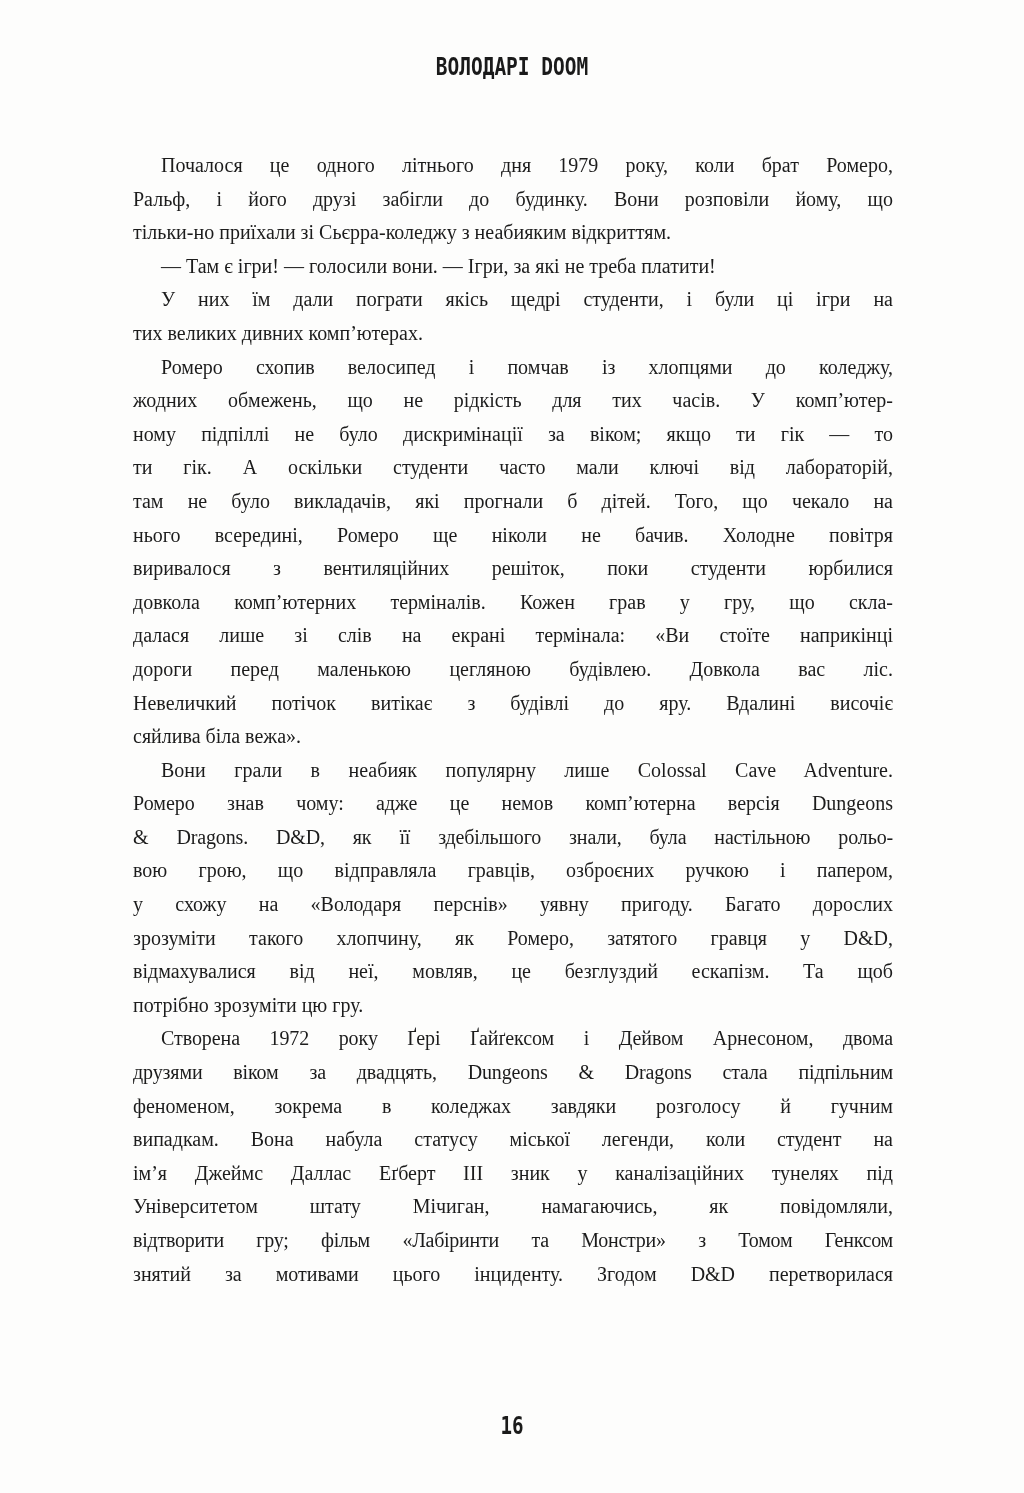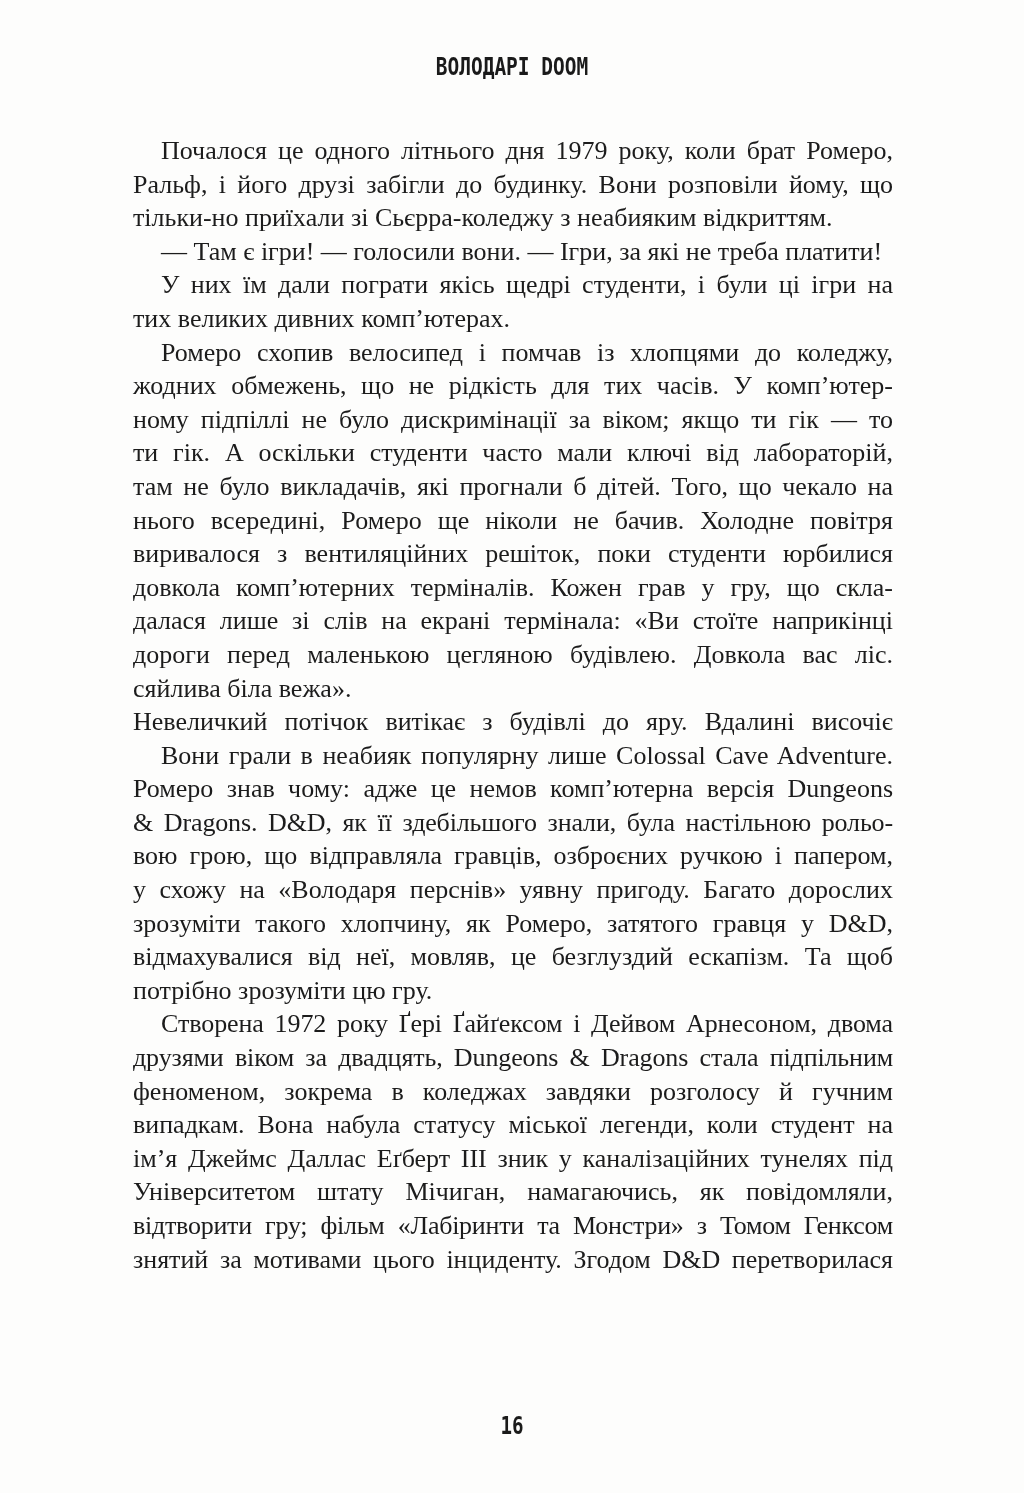--- a/index.html
+++ b/index.html
@@ -31,24 +31,24 @@
       font-weight: bold;
       font-size: 25px;
       letter-spacing: 0px;
       color: #1a1a1a;
       transform: scaleX(0.78);
       transform-origin: 512px 0;
     }
     .text-block {
       position: absolute;
       left: 133px;
-      top: 134px;
+      top: 149px;
       width: 760px;
       font-family: "Liberation Serif", serif;
-      font-size: 26px;
+      font-size: 20px;
       color: #1c1c1c;
     }
     .line {
       height: 33.6px;
       line-height: 33.6px;
       white-space: nowrap;
       text-align: justify;
       text-align-last: justify;
       display: block;
       width: 760px;
@@ -102,22 +102,22 @@
         <div class="line indent"><span class="seg">Ромеро схопив велосипед і помчав із хлопцями до коледжу,</span></div>
         <div class="line"><span class="seg">жодних обмежень, що не рідкість для тих часів. У комп’ютер-</span></div>
         <div class="line"><span class="seg">ному підпіллі не було дискримінації за віком; якщо ти гік — то</span></div>
         <div class="line"><span class="seg">ти гік. А оскільки студенти часто мали ключі від лабораторій,</span></div>
         <div class="line"><span class="seg">там не було викладачів, які прогнали б дітей. Того, що чекало на</span></div>
         <div class="line"><span class="seg">нього всередині, Ромеро ще ніколи не бачив. Холодне повітря</span></div>
         <div class="line"><span class="seg">виривалося з вентиляційних решіток, поки студенти юрбилися</span></div>
         <div class="line"><span class="seg">довкола комп’ютерних терміналів. Кожен грав у гру, що скла-</span></div>
         <div class="line"><span class="seg">далася лише зі слів на екрані термінала: «Ви стоїте наприкінці</span></div>
         <div class="line"><span class="seg">дороги перед маленькою цегляною будівлею. Довкола вас ліс.</span></div>
+        <div class="line"><span class="seg">Невеличкий потічок витікає з будівлі до яру. Вдалині височіє</span></div>
         <div class="line last"><span class="seg">сяйлива біла вежа».</span></div>
-        <div class="line"><span class="seg">Невеличкий потічок витікає з будівлі до яру. Вдалині височіє</span></div>
       </div>
       <div>
         <div class="line indent" style="letter-spacing: 0px;"><span class="seg">Вони грали в неабияк популярну лише </span><span class="seg it">Colossal Cave Adventure</span><span class="seg">.</span></div>
         <div class="line"><span class="seg">Ромеро знав чому: адже це немов комп’ютерна версія </span><span class="seg it">Dungeons</span></div>
         <div class="line" style="letter-spacing: -0.14px;"><span class="seg">&amp; </span><span class="seg it">Dragons. D&amp;D</span><span class="seg">, як її здебільшого знали, була настільною рольо-</span></div>
         <div class="line"><span class="seg">вою грою, що відправляла гравців, озброєних ручкою і папером,</span></div>
         <div class="line"><span class="seg">у схожу на </span><span class="seg it">«Володаря перснів»</span><span class="seg"> уявну пригоду. Багато дорослих</span></div>
         <div class="line"><span class="seg">зрозуміти такого хлопчину, як Ромеро, затятого гравця у </span><span class="seg it">D&amp;D</span><span class="seg">,</span></div>
         <div class="line"><span class="seg">відмахувалися від неї, мовляв, це безглуздий ескапізм. Та щоб</span></div>
         <div class="line last"><span class="seg">потрібно зрозуміти цю гру.</span></div>

